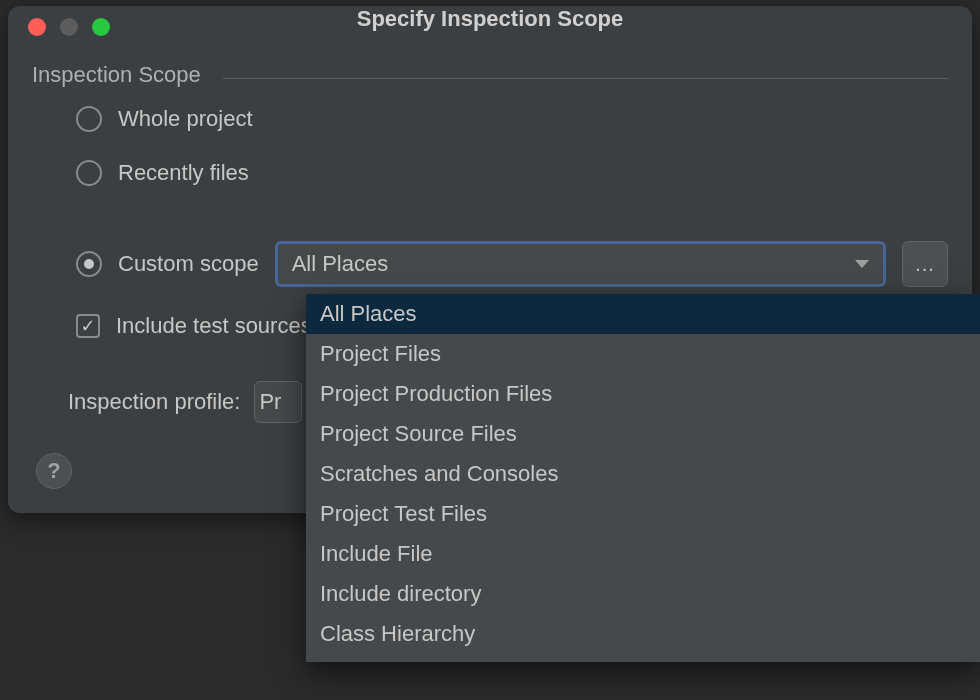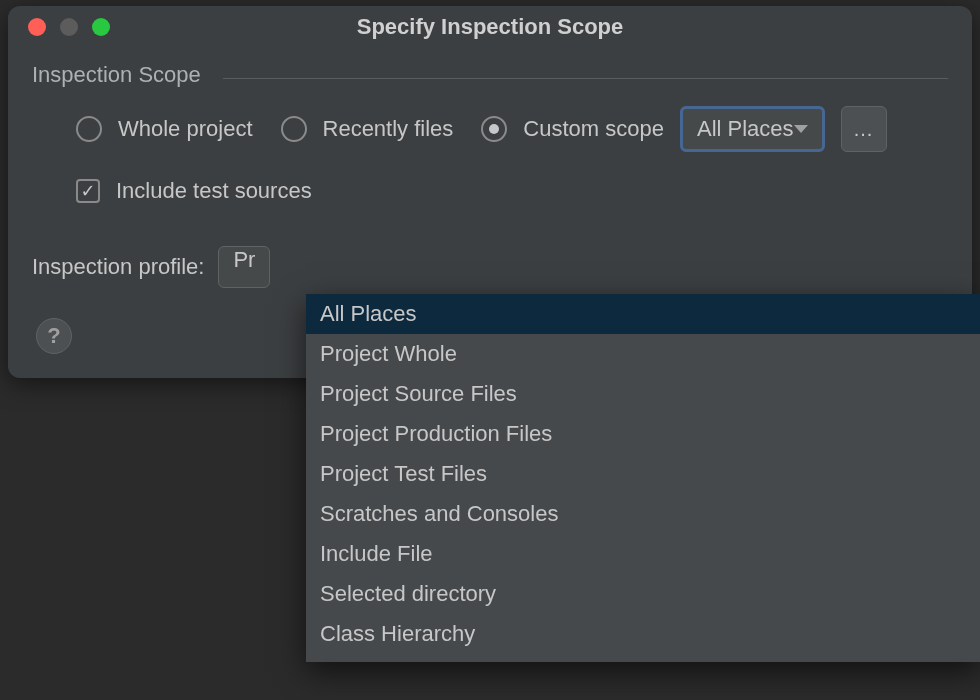--- a/index.html
+++ b/index.html
@@ -19,21 +19,20 @@
       background: #3c3f41;
       border-radius: 12px;
       width: 964px;
       margin: 6px auto 0;
       padding-bottom: 20px;
       box-shadow: 0 6px 24px rgba(0,0,0,0.5);
       position: relative;
     }
     .titlebar {
       display: flex;
-      align-items: center;
       height: 42px;
       position: relative;
     }
     .traffic-lights {
       display: flex;
       gap: 14px;
       padding-left: 20px;
       align-items: center;
     }
     .traffic-light {
@@ -68,20 +67,21 @@
     }
     .section-line {
       flex: 1;
       height: 1px;
       background: #5a5c5e;
       margin-top: 6px;
     }
     .radio-group {
       padding-left: 44px;
       display: flex;
+      flex-direction: column;
       gap: 28px;
       margin-bottom: 26px;
     }
     .radio-row {
       display: flex;
       align-items: center;
       gap: 16px;
     }
     .radio-control {
       width: 26px;
@@ -103,20 +103,21 @@
       transform: translate(-50%, -50%);
     }
     .radio-label {
       color: #c7c7c7;
       font-size: 22px;
     }
     .scope-row {
       display: flex;
       align-items: center;
       gap: 16px;
+      margin-top: 27px;
     }
     .scope-dropdown {
       flex: 1;
       height: 46px;
       background: #45494a;
       border: 3px solid #466794;
       border-radius: 6px;
       display: flex;
       align-items: center;
       padding: 0 14px;
@@ -171,29 +172,30 @@
     }
     .profile-row {
       display: flex;
       align-items: center;
       gap: 14px;
       margin-bottom: 30px;
     }
     .profile-label {
       color: #c7c7c7;
       font-size: 22px;
+      margin-left: 36px;
     }
     .profile-box {
       height: 42px;
       background: #45494a;
       border: 1px solid #5e6364;
       border-radius: 6px;
-      padding: 0 14px;
-      display: flex;
-      align-items: flex-start;
+      padding: 0 4px;
+      display: flex;
+      align-items: center;
       min-width: 48px;
     }
     .profile-text {
       color: #c7c7c7;
       font-size: 22px;
     }
     .help-btn {
       width: 36px;
       height: 36px;
       border-radius: 50%;
@@ -286,36 +288,36 @@
       <span>?</span>
     </div>
   </div>
 </div>
 
 <div class="dropdown-popup">
   <div class="dropdown-item selected">
     <span>All Places</span>
   </div>
   <div class="dropdown-item">
-    <span>Project Whole</span>
+    <span>Project Files</span>
+  </div>
+  <div class="dropdown-item">
+    <span>Project Production Files</span>
   </div>
   <div class="dropdown-item">
     <span>Project Source Files</span>
   </div>
   <div class="dropdown-item">
-    <span>Project Production Files</span>
+    <span>Scratches and Consoles</span>
   </div>
   <div class="dropdown-item">
     <span>Project Test Files</span>
   </div>
   <div class="dropdown-item">
-    <span>Scratches and Consoles</span>
-  </div>
-  <div class="dropdown-item">
     <span>Include File</span>
   </div>
   <div class="dropdown-item">
-    <span>Selected directory</span>
+    <span>Include directory</span>
   </div>
   <div class="dropdown-item">
     <span>Class Hierarchy</span>
   </div>
 </div>
 
 </body></html>

